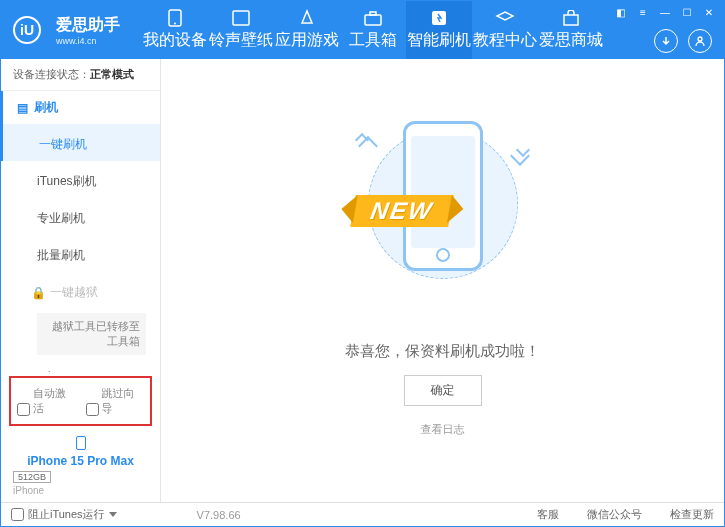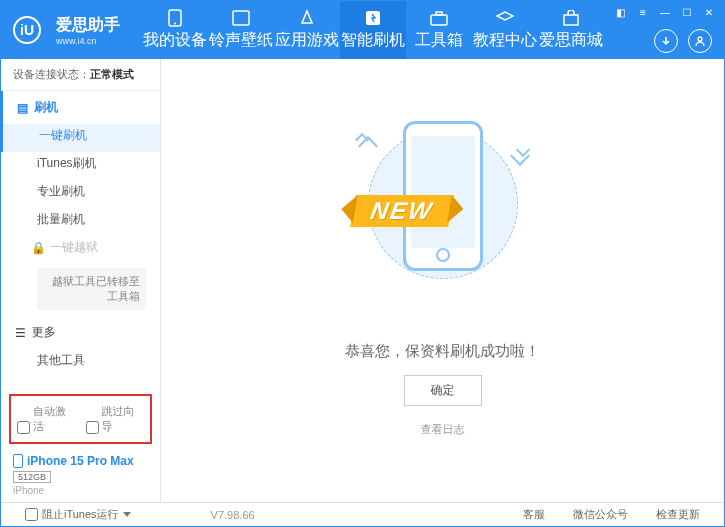--- a/index.html
+++ b/index.html
@@ -17,45 +17,45 @@
 .sys-btn { width: 14px; height: 14px; display: flex; align-items: center; justify-content: center; cursor: pointer; }
 .user-icons { position: absolute; right: 12px; bottom: 6px; display: flex; gap: 10px; }
 .circle-btn { width: 24px; height: 24px; border: 1.5px solid #fff; border-radius: 50%; display: flex; align-items: center; justify-content: center; cursor: pointer; color: #fff; font-size: 12px; }
 .body-area { display: flex; height: calc(100% - 58px - 24px); }
 .sidebar { width: 160px; border-right: 1px solid #e5e5e5; display: flex; flex-direction: column; }
 .conn-status { padding: 8px 12px; font-size: 11px; color: #666; border-bottom: 1px solid #eee; }
 .conn-status b { color: #333; }
 .side-tree { flex: 1; overflow-y: auto; }
 .side-group { padding: 8px 14px; color: #444; display: flex; align-items: center; gap: 6px; font-size: 12px; cursor: pointer; }
 .side-group.selected { color: #2b8cf0; border-left: 2px solid #2b8cf0; font-weight: bold; }
-.side-sub { padding: 3px 14px 8px 36px; font-size: 12px; color: #555; cursor: pointer; }
+.side-sub { padding: 12px 14px 8px 36px; font-size: 12px; color: #555; cursor: pointer; }
 .side-sub.active { background: #eaf4ff; color: #2b8cf0; border-left: 2px solid #2b8cf0; }
 .side-sub.locked { color: #bbb; display: flex; align-items: center; gap: 4px; padding-left: 30px; }
 .side-note { background: #f5f5f5; color: #888; font-size: 11px; margin: 4px 14px 6px 36px; padding: 6px; text-align: right; cursor: pointer; }
 .side-checks { border: 2px solid #d33; margin: 4px 8px; padding: 8px 6px; display: flex; gap: 10px; font-size: 11px; align-items: center; }
 .side-checks label { display: flex; align-items: flex-end; gap: 3px; color: #888; }
 .device-info { padding: 6px 12px; font-size: 11px; }
-.device-name { color: #2b8cf0; font-weight: bold; font-size: 12px; display: flex; align-items: center; gap: 4px; }
+.device-name { color: #2b8cf0; font-weight: bold; font-size: 12px; display: flex; align-items: center; gap: 4px; flex-direction: column; }
 .device-storage { display: inline-block; border: 1px solid #aaa; padding: 0 4px; font-size: 9px; color: #666; margin-top: 3px; }
 .device-type { color: #aaa; font-size: 10px; margin-top: 2px; }
 .main { flex: 1; display: flex; flex-direction: column; align-items: center; padding-top: 20px; }
 .illustration { width: 260px; height: 198px; position: relative; margin-top: 30px; }
 .ill-circle { position: absolute; width: 150px; height: 150px; background: #eaf4ff; border: 1px dashed #8ec4f4; border-radius: 50%; top: 20px; left: 55px; }
 .ill-phone { position: absolute; width: 80px; height: 150px; background: #fff; border: 3px solid #8ec4f4; border-radius: 12px; top: 12px; left: 90px; }
 .ill-phone::after { content: ""; position: absolute; width: 64px; height: 112px; background: #eaf4ff; top: 12px; left: 5px; border-radius: 3px; }
 .ill-phone-btn { position: absolute; width: 14px; height: 14px; border: 2px solid #8ec4f4; border-radius: 50%; bottom: 6px; left: 50%; transform: translateX(-50%); }
 .ill-banner { position: absolute; background: #ffb81c; color: #fff; font-style: italic; font-weight: bold; font-size: 24px; padding: 2px 18px; top: 86px; left: 40px; letter-spacing: 2px; transform: skewX(-10deg); text-shadow: 1px 1px 0 #e09a00; }
 .ill-banner::before, .ill-banner::after { content: ""; position: absolute; width: 0; height: 0; top: 0; }
 .ill-banner::before { left: -12px; border-top: 14px solid transparent; border-bottom: 14px solid transparent; border-right: 14px solid #e09a00; }
 .ill-banner::after { right: -12px; border-top: 14px solid transparent; border-bottom: 14px solid transparent; border-left: 14px solid #e09a00; }
 .ill-wave { position: absolute; border-left: 2px solid #8ec4f4; border-top: 2px solid #8ec4f4; transform: rotate(45deg); width: 14px; height: 14px; }
 .success-msg { color: #666; font-size: 15px; margin-top: 35px; }
 .ok-btn { border: 1px solid #ccc; background: #fff; padding: 6px 26px; font-size: 12px; color: #555; margin-top: 14px; cursor: pointer; }
 .view-log { color: #999; font-size: 11px; margin-top: 16px; cursor: pointer; text-decoration: none; }
-.statusbar { height: 24px; border-top: 1px solid #e0e0e0; display: flex; align-items: center; padding: 0 24px; font-size: 11px; color: #666; }
+.statusbar { height: 24px; border-top: 1px solid #e0e0e0; display: flex; align-items: center; padding: 0 10px; font-size: 11px; color: #666; }
 .status-left { display: flex; align-items: center; gap: 4px; }
 .status-right { margin-left: auto; display: flex; gap: 28px; }
 .version { color: #999; margin-left: 80px; }
 .tri { display: inline-block; width: 0; height: 0; border-left: 4px solid transparent; border-right: 4px solid transparent; border-top: 5px solid #777; }
 svg { display: block; }
 </style>
 </head>
 <body>
 
 <div class="header">
@@ -85,37 +85,37 @@
       <span>铃声壁纸</span>
     </div>
     <div class="nav-item">
       <span class="nav-icon">
           <svg width="18" height="18" viewBox="0 0 18 18">
             <path d="M9 2 L14 14 L4 14 Z" fill="none" stroke="#fff" stroke-width="1.5"></path>
           </svg>
         </span>
       <span>应用游戏</span>
     </div>
+    <div class="nav-item">
+      <span class="nav-icon">
+          <svg width="18" height="16" viewBox="0 0 18 16">
+            <rect x="1" y="5" width="16" height="10" rx="1" fill="none" stroke="#fff" stroke-width="1.5"></rect>
+            <rect x="6" y="2" width="6" height="3" fill="none" stroke="#fff" stroke-width="1.5"></rect>
+          </svg>
+        </span>
+      <span>工具箱</span>
+    </div>
     <div class="nav-item active">
       <span class="nav-icon">
           <svg width="18" height="18" viewBox="0 0 18 18">
             <rect x="2" y="2" width="14" height="14" rx="2" fill="#fff"></rect>
             <path d="M8 5 L11 9 L8 9 L10 13" stroke="#2b8cf0" stroke-width="1.5" fill="none"></path>
           </svg>
         </span>
       <span>智能刷机</span>
-    </div>
-    <div class="nav-item">
-      <span class="nav-icon">
-          <svg width="18" height="16" viewBox="0 0 18 16">
-            <rect x="1" y="5" width="16" height="10" rx="1" fill="none" stroke="#fff" stroke-width="1.5"></rect>
-            <rect x="6" y="2" width="6" height="3" fill="none" stroke="#fff" stroke-width="1.5"></rect>
-          </svg>
-        </span>
-      <span>工具箱</span>
     </div>
     <div class="nav-item">
       <span class="nav-icon">
           <svg width="20" height="16" viewBox="0 0 20 16">
             <path d="M10 2 L18 6 L10 10 L2 6 Z" fill="none" stroke="#fff" stroke-width="1.5"></path>
           </svg>
         </span>
       <span>教程中心</span>
     </div>
     <div class="nav-item">

